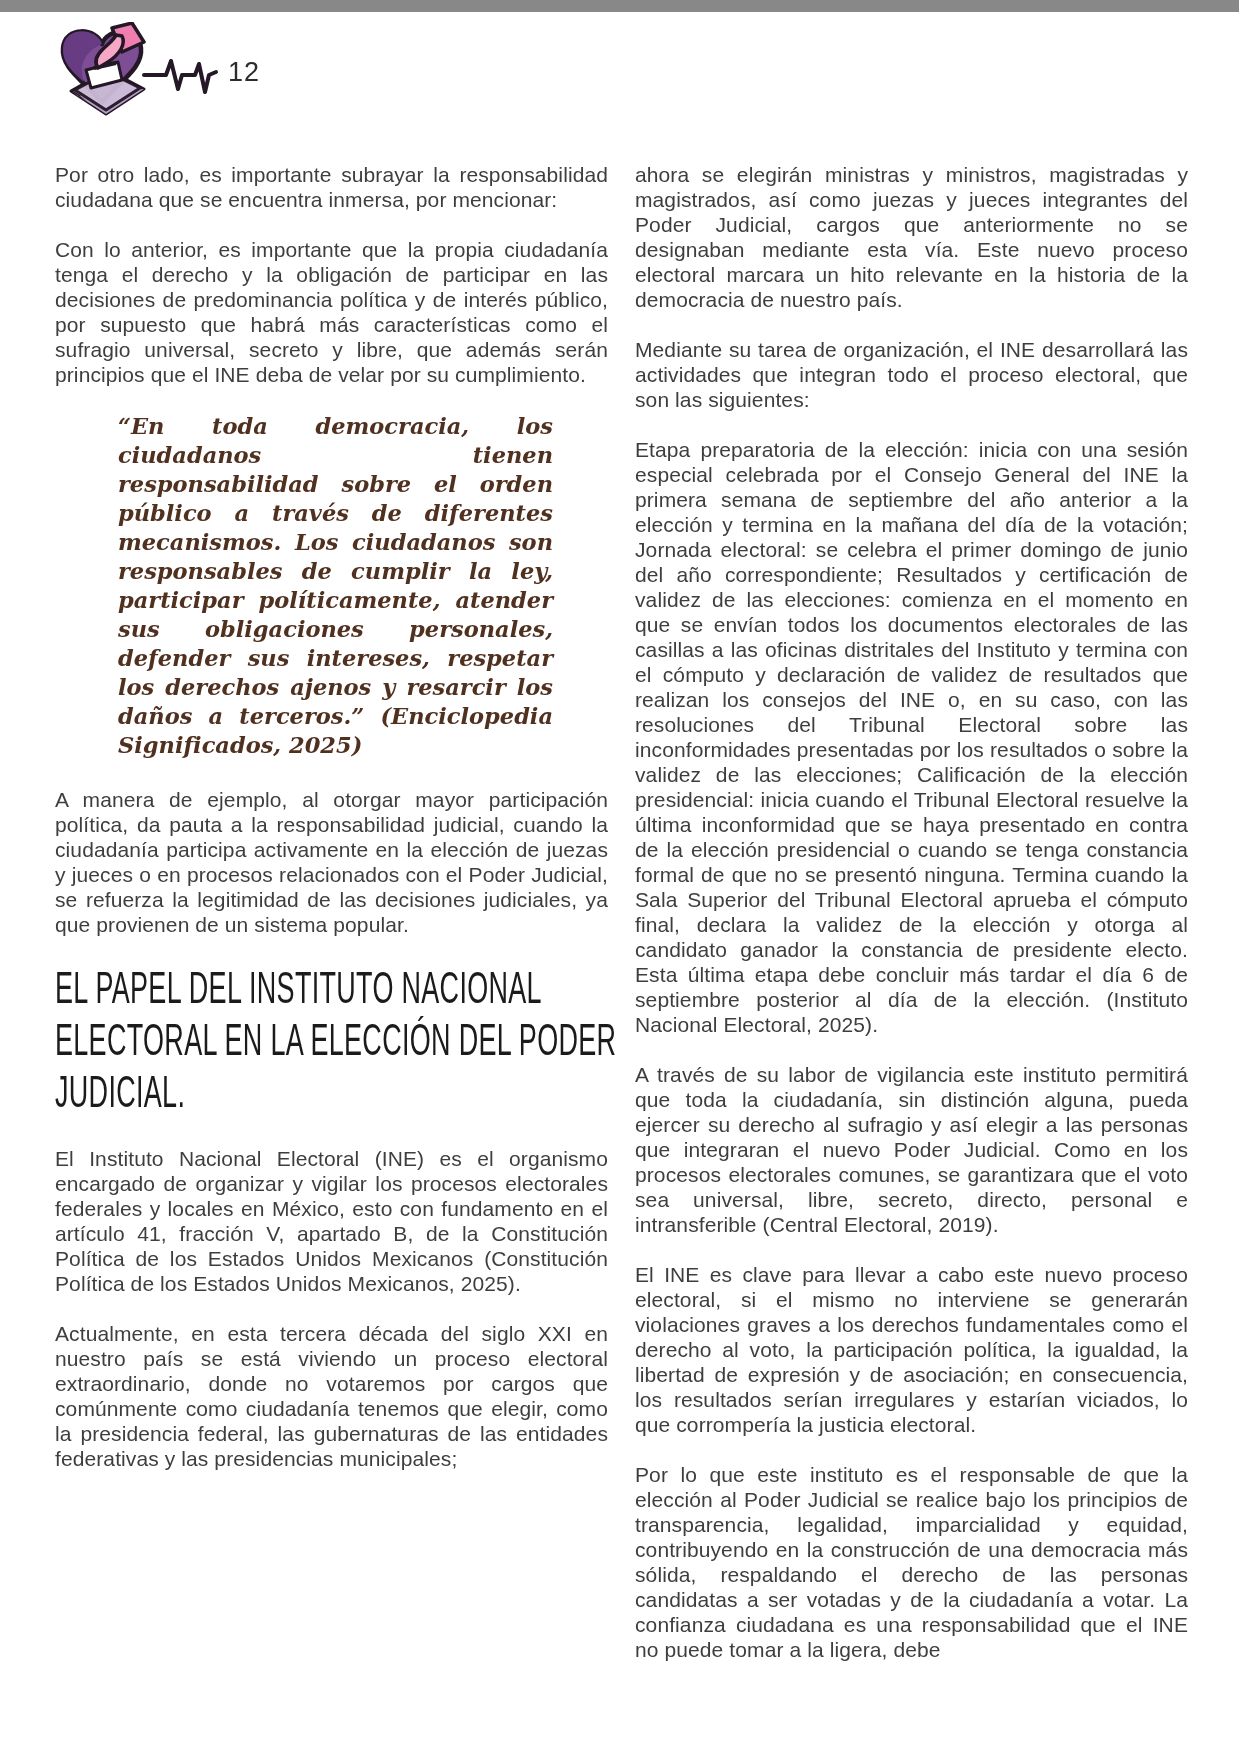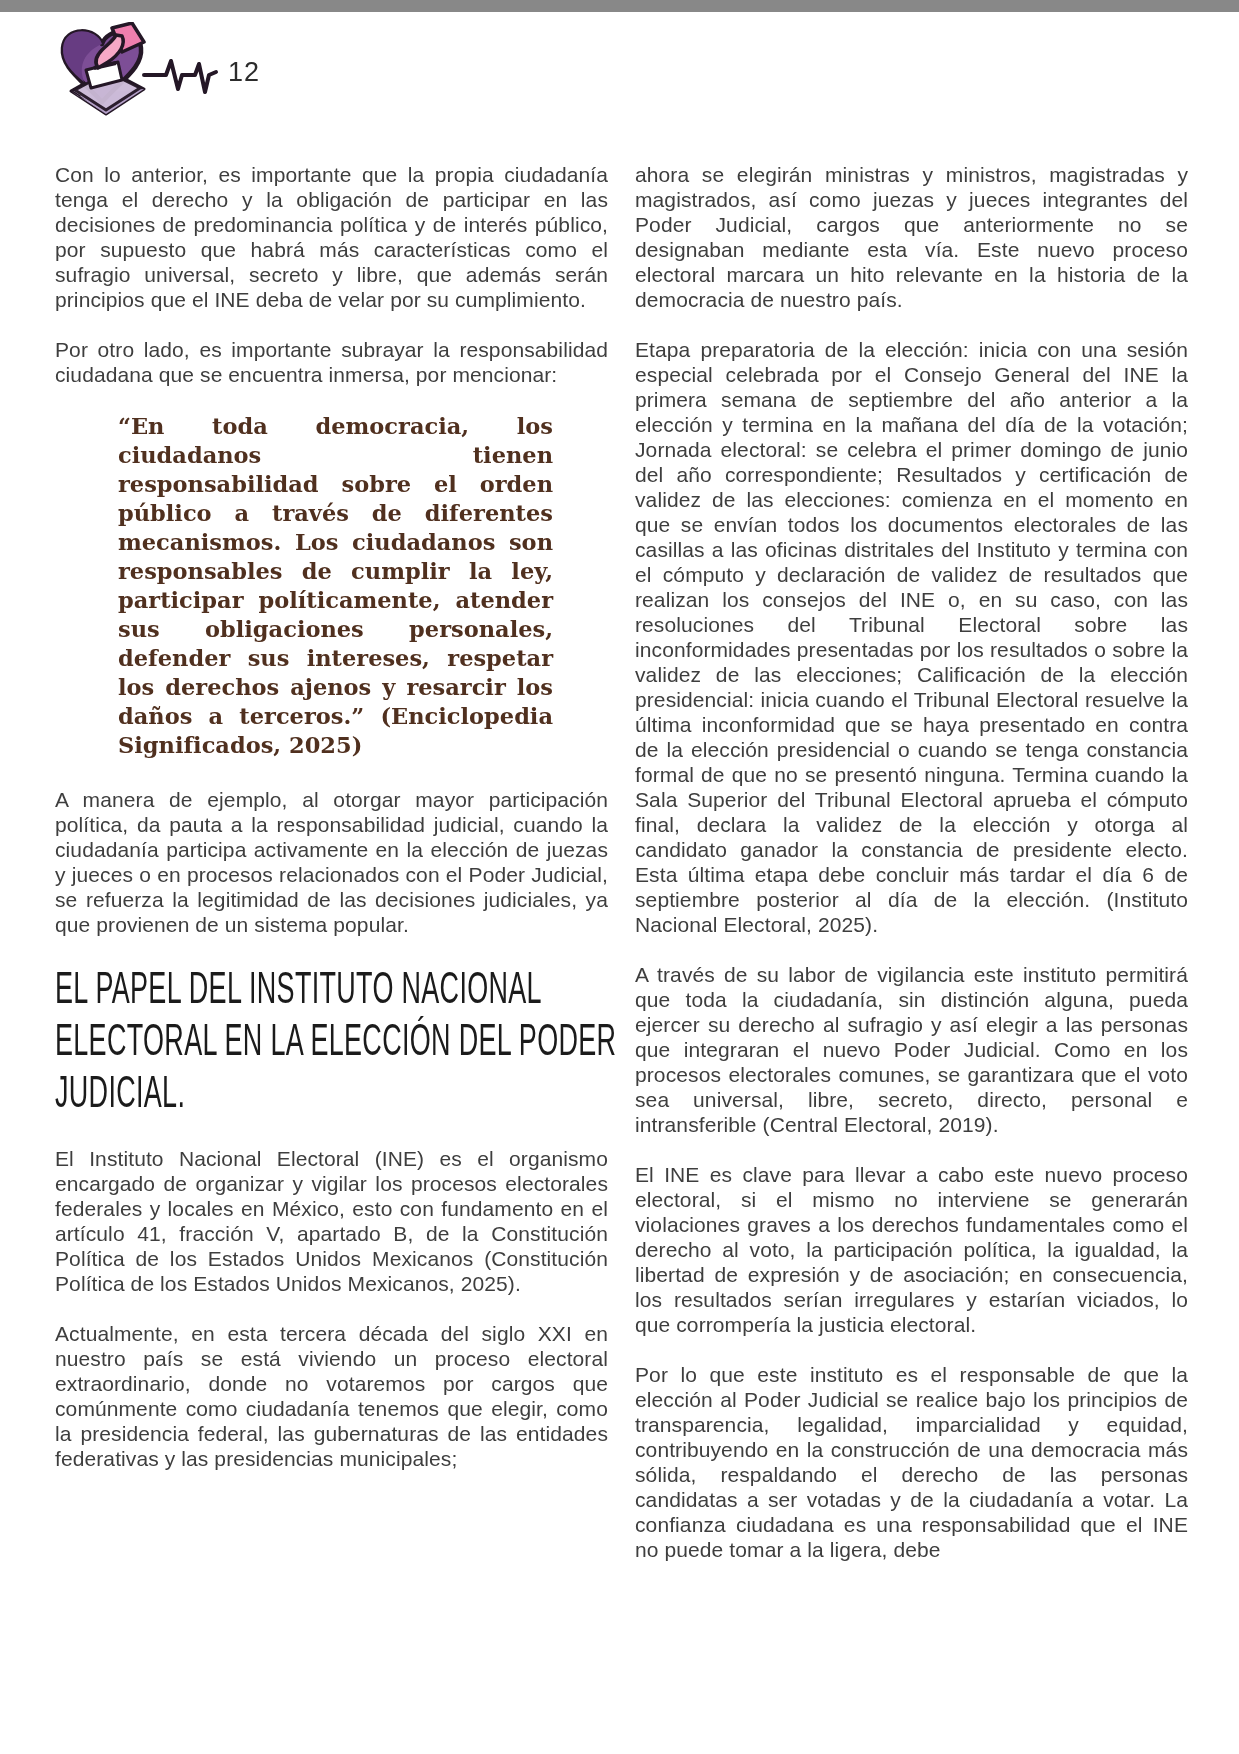--- a/index.html
+++ b/index.html
@@ -27,21 +27,21 @@
   .col { width:553px; }
   .col p {
     margin:0 0 25px 0;
     font-size:21px; line-height:25px;
     text-align:justify;
     letter-spacing:0.1px;
   }
   .quote-block {
     margin:2px 55px 27px 63px;
     font-family:"DejaVu Serif","Liberation Serif",serif;
-    font-weight:bold; 
+    font-weight:bold; font-style:italic;
     color:#50301f;
     font-size:22.5px; line-height:29px;
     text-align:justify;
   }
   .section-heading {
     margin:20px 0 28px 0;
     color:#1b1b1b;
     font-size:45px; line-height:52px;
     font-weight:normal;
   }
@@ -78,35 +78,36 @@
       <path d="M72,14 C76,22 70,32 58,40 L48,46 C44,40 46,34 52,28 C58,22 64,18 66,13 Z" fill="#f6a8c6" stroke="#241726" stroke-width="3.5" stroke-linejoin="round"></path>
 
       <polyline points="94,53 116,53 121,39 128,67 132,53 145,53 149,42 155,70 159,53 166,50" fill="none" stroke="#241726" stroke-width="4" stroke-linejoin="round" stroke-linecap="round"></polyline>
     </svg>
     <span class="page-number">12</span>
   </header>
 
   <main class="columns">
 
     <section class="col">
+      <p>Por otro lado, es importante subrayar la responsabilidad ciudadana que se encuentra inmersa, por mencionar:</p>
       <p>Con lo anterior, es importante que la propia ciudadanía tenga el derecho y la obligación de participar en las decisiones de predominancia política y de interés público, por supuesto que habrá más características como el sufragio universal, secreto y libre, que además serán principios que el INE deba de velar por su cumplimiento.</p>
-      <p>Por otro lado, es importante subrayar la responsabilidad ciudadana que se encuentra inmersa, por mencionar:</p>
       <blockquote class="quote-block">“En toda democracia, los ciudadanos tienen responsabilidad sobre el orden público a través de diferentes mecanismos. Los ciudadanos son responsables de cumplir la ley, participar políticamente, atender sus obligaciones personales, defender sus intereses, respetar los derechos ajenos y resarcir los daños a terceros.” (Enciclopedia Significados, 2025)</blockquote>
       <p>A manera de ejemplo, al otorgar mayor participación política, da pauta a la responsabilidad judicial, cuando la ciudadanía participa activamente en la elección de juezas y jueces o en procesos relacionados con el Poder Judicial, se refuerza la legitimidad de las decisiones judiciales, ya que provienen de un sistema popular.</p>
       <h2 class="section-heading">
         <span class="heading-line">EL PAPEL DEL INSTITUTO NACIONAL</span>
         <span class="heading-line">ELECTORAL EN LA ELECCIÓN DEL PODER</span>
         <span class="heading-line">JUDICIAL.</span>
       </h2>
       <p>El Instituto Nacional Electoral (INE) es el organismo encargado de organizar y vigilar los procesos electorales federales y locales en México, esto con fundamento en el artículo 41, fracción V, apartado B, de la Constitución Política de los Estados Unidos Mexicanos (Constitución Política de los Estados Unidos Mexicanos, 2025).</p>
       <p>Actualmente, en esta tercera década del siglo XXI en nuestro país se está viviendo un proceso electoral extraordinario, donde no votaremos por cargos que comúnmente como ciudadanía tenemos que elegir, como la presidencia federal, las gubernaturas de las entidades federativas y las presidencias municipales;</p>
     </section>
 
     <section class="col">
       <p>ahora se elegirán ministras y ministros, magistradas y magistrados, así como juezas y jueces integrantes del Poder Judicial, cargos que anteriormente no se designaban mediante esta vía. Este nuevo proceso electoral marcara un hito relevante en la historia de la democracia de nuestro país.</p>
+      <p>Mediante su tarea de organización, el INE desarrollará las actividades que integran todo el proceso electoral, que son las siguientes:</p>
       <p>Etapa preparatoria de la elección: inicia con una sesión especial celebrada por el Consejo General del INE la primera semana de septiembre del año anterior a la elección y termina en la mañana del día de la votación; Jornada electoral: se celebra el primer domingo de junio del año correspondiente; Resultados y certificación de validez de las elecciones: comienza en el momento en que se envían todos los documentos electorales de las casillas a las oficinas distritales del Instituto y termina con el cómputo y declaración de validez de resultados que realizan los consejos del INE o, en su caso, con las resoluciones del Tribunal Electoral sobre las inconformidades presentadas por los resultados o sobre la validez de las elecciones; Calificación de la elección presidencial: inicia cuando el Tribunal Electoral resuelve la última inconformidad que se haya presentado en contra de la elección presidencial o cuando se tenga constancia formal de que no se presentó ninguna. Termina cuando la Sala Superior del Tribunal Electoral aprueba el cómputo final, declara la validez de la elección y otorga al candidato ganador la constancia de presidente electo. Esta última etapa debe concluir más tardar el día 6 de septiembre posterior al día de la elección. (Instituto Nacional Electoral, 2025).</p>
       <p>A través de su labor de vigilancia este instituto permitirá que toda la ciudadanía, sin distinción alguna, pueda ejercer su derecho al sufragio y así elegir a las personas que integraran el nuevo Poder Judicial. Como en los procesos electorales comunes, se garantizara que el voto sea universal, libre, secreto, directo, personal e intransferible (Central Electoral, 2019).</p>
       <p>El INE es clave para llevar a cabo este nuevo proceso electoral, si el mismo no interviene se generarán violaciones graves a los derechos fundamentales como el derecho al voto, la participación política, la igualdad, la libertad de expresión y de asociación; en consecuencia, los resultados serían irregulares y estarían viciados, lo que corrompería la justicia electoral.</p>
       <p>Por lo que este instituto es el responsable de que la elección al Poder Judicial se realice bajo los principios de transparencia, legalidad, imparcialidad y equidad, contribuyendo en la construcción de una democracia más sólida, respaldando el derecho de las personas candidatas a ser votadas y de la ciudadanía a votar. La confianza ciudadana es una responsabilidad que el INE no puede tomar a la ligera, debe</p>
     </section>
 
   </main>
 </div>
 
 </body></html>

